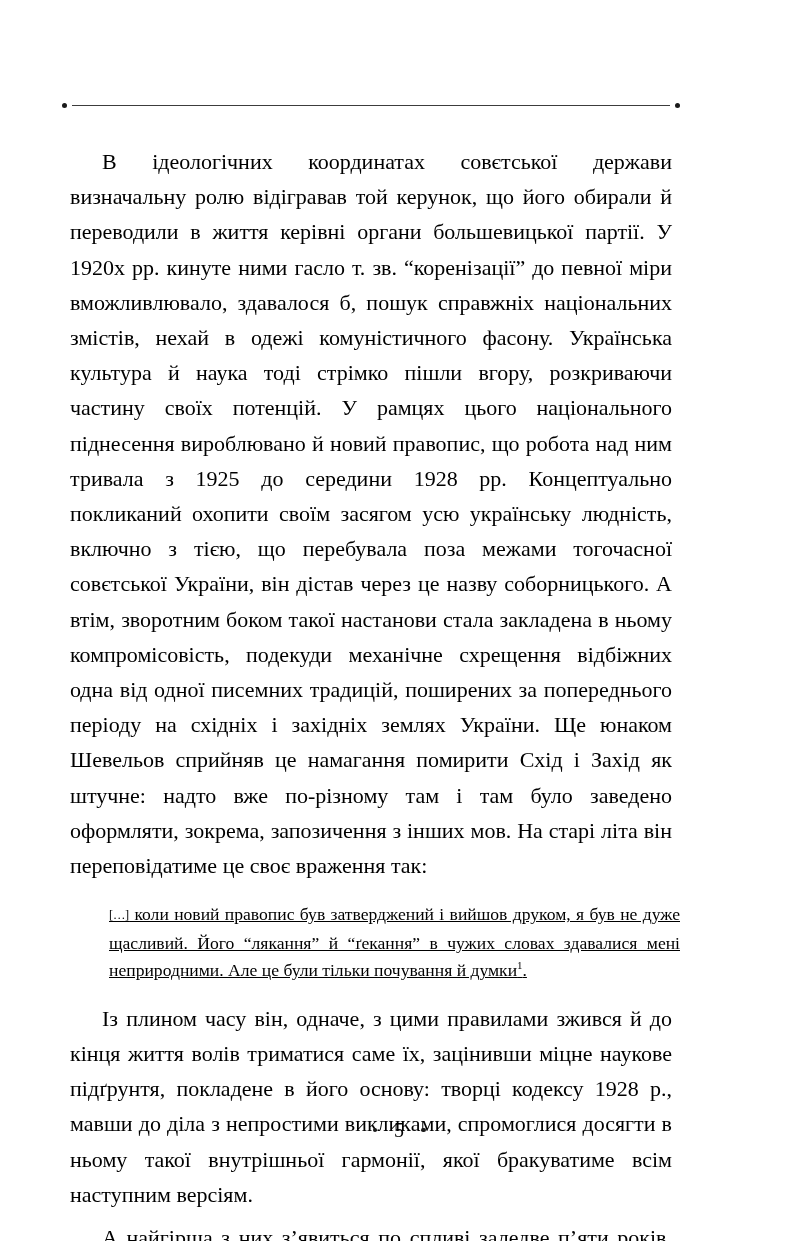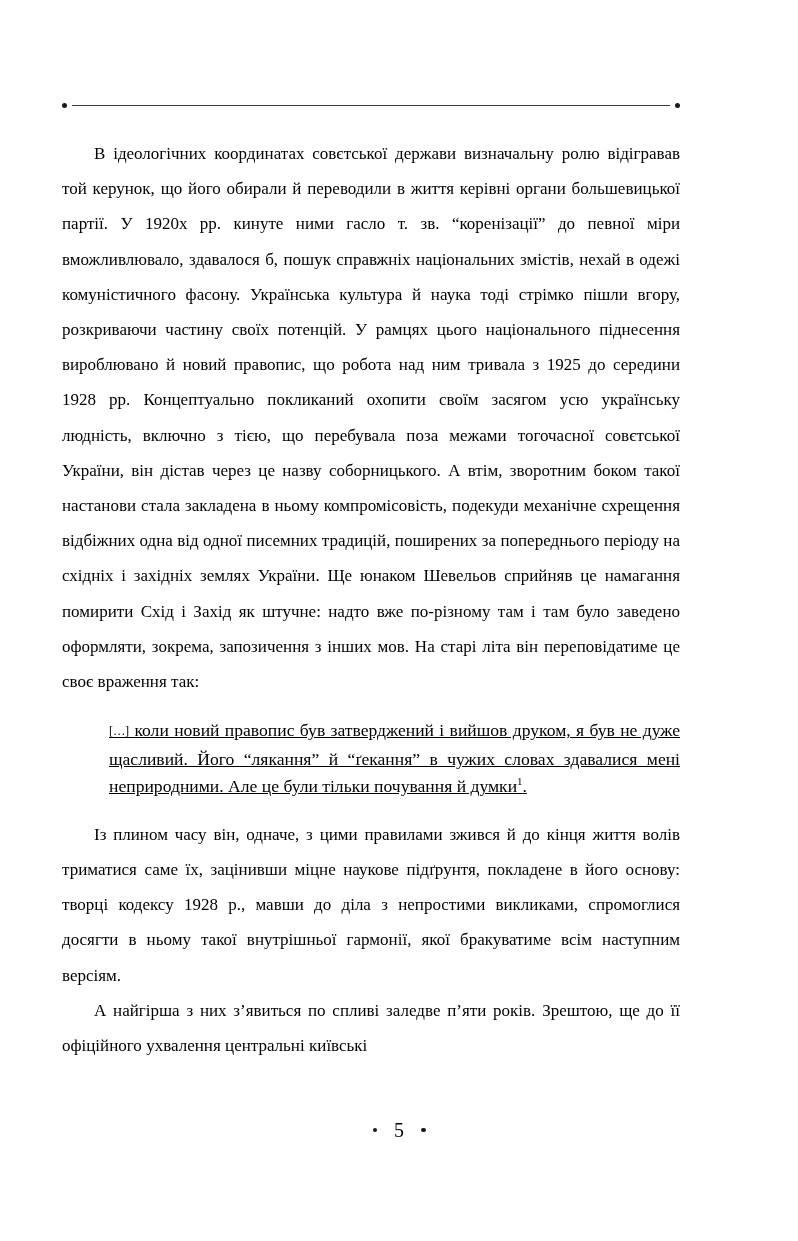--- a/index.html
+++ b/index.html
@@ -50,22 +50,22 @@
 
   
   .textblock {
     position: absolute;
     left: 62px;
     top: 136px;
     width: 618px;
   }
 
   p.body {
-    margin: 0;
-    font-size: 17px;
+    margin: 8px;
+    font-size: 22px;
     line-height: 35.2px;
     text-align: justify;
     text-indent: 32px;
     hyphens: manual;
     word-spacing: 0.1px;
   }
 
   
   blockquote.quote {
     margin: 18px 0 16px 0;

